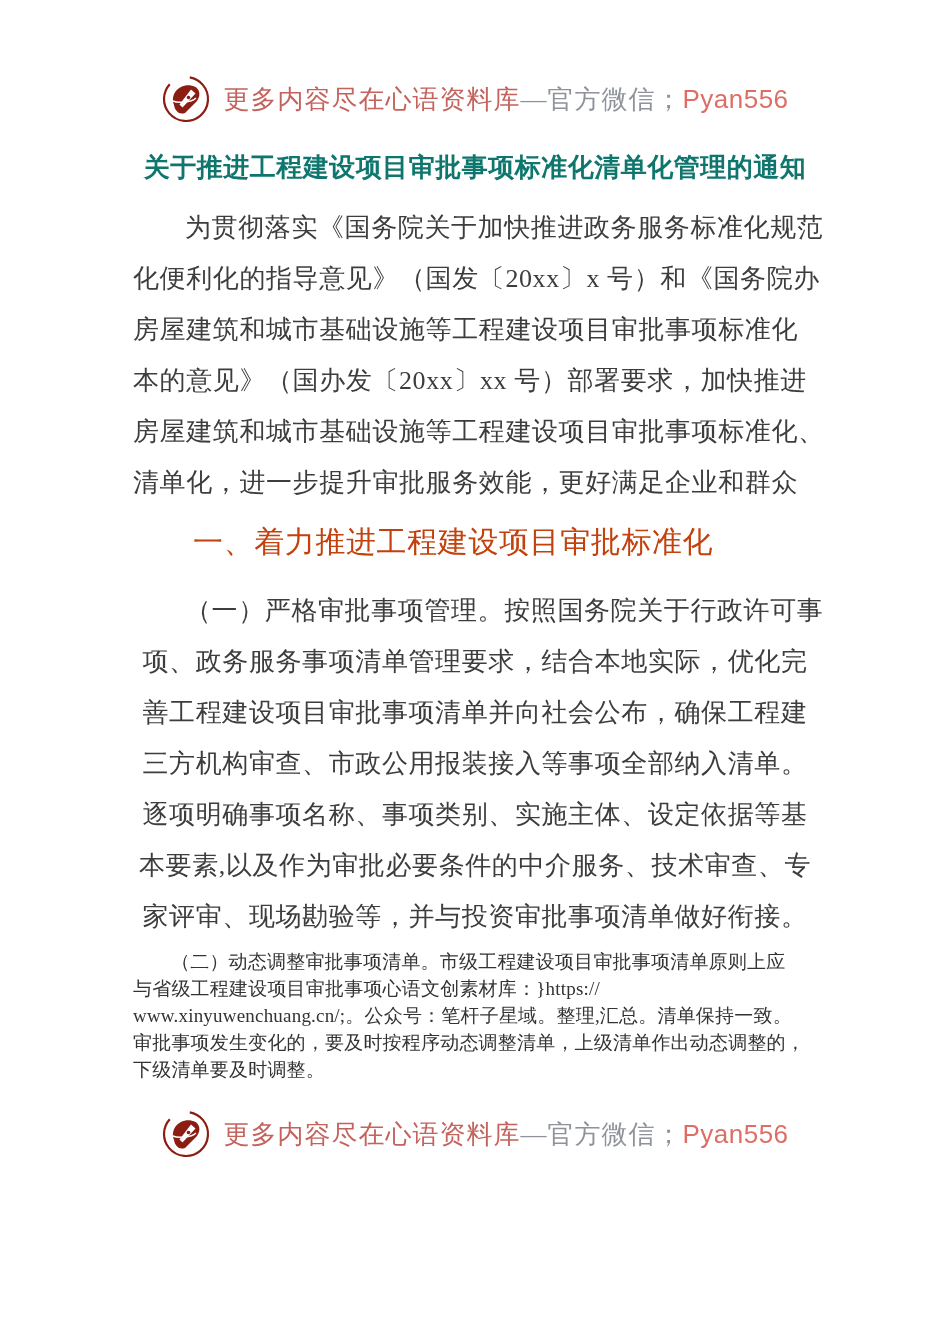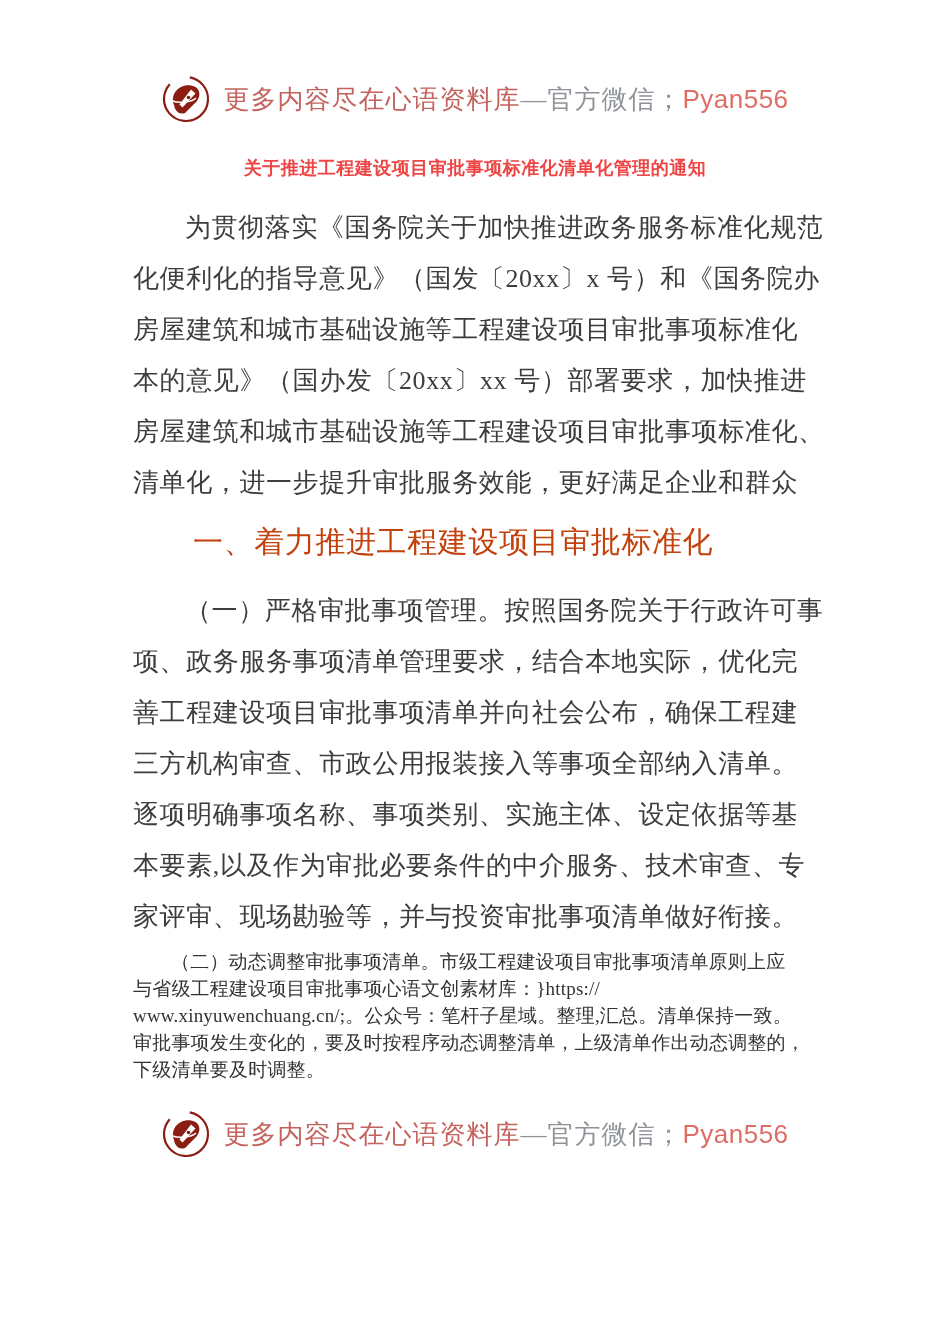--- a/index.html
+++ b/index.html
@@ -41,23 +41,23 @@
   .brand-sep { color: #8f9399; }
   .brand-account {
     color: #dd6e66;
     font-family: "Liberation Sans", "DejaVu Sans", sans-serif;
     letter-spacing: 0.5px;
   }
   
   .doc-title {
     margin-top: 24px;
     text-align: center;
-    font-size: 18px;
+    font-size: 26px;
     font-weight: bold;
-    color: #ef4444;
+    color: #0f766e;
     letter-spacing: 0.5px;
     line-height: 40px;
   }
   .para { color: #3d3d3d; }
   .para .doc-line {
     font-size: 26px;
     line-height: 51px;
     letter-spacing: 0.6px;
     white-space: nowrap;
   }
@@ -65,21 +65,21 @@
   .para-1 { margin-top: 14px; }
   .section-heading {
     margin-top: 8px;
     font-size: 30px;
     line-height: 51px;
     letter-spacing: 0.6px;
     color: #c2410c;
     text-indent: 2em;
     white-space: nowrap;
   }
-  .para-2 { margin-top: 18px; }
+  .para-2 { margin-top: 18px; text-align: center; }
   .para-small { margin-top: 6px; color: #333333; }
   .para-small .doc-line {
     font-size: 19px;
     line-height: 27px;
     letter-spacing: 0.2px;
     white-space: nowrap;
   }
   .para-small .doc-line:first-child { text-indent: 2em; }
 </style>
 </head>

